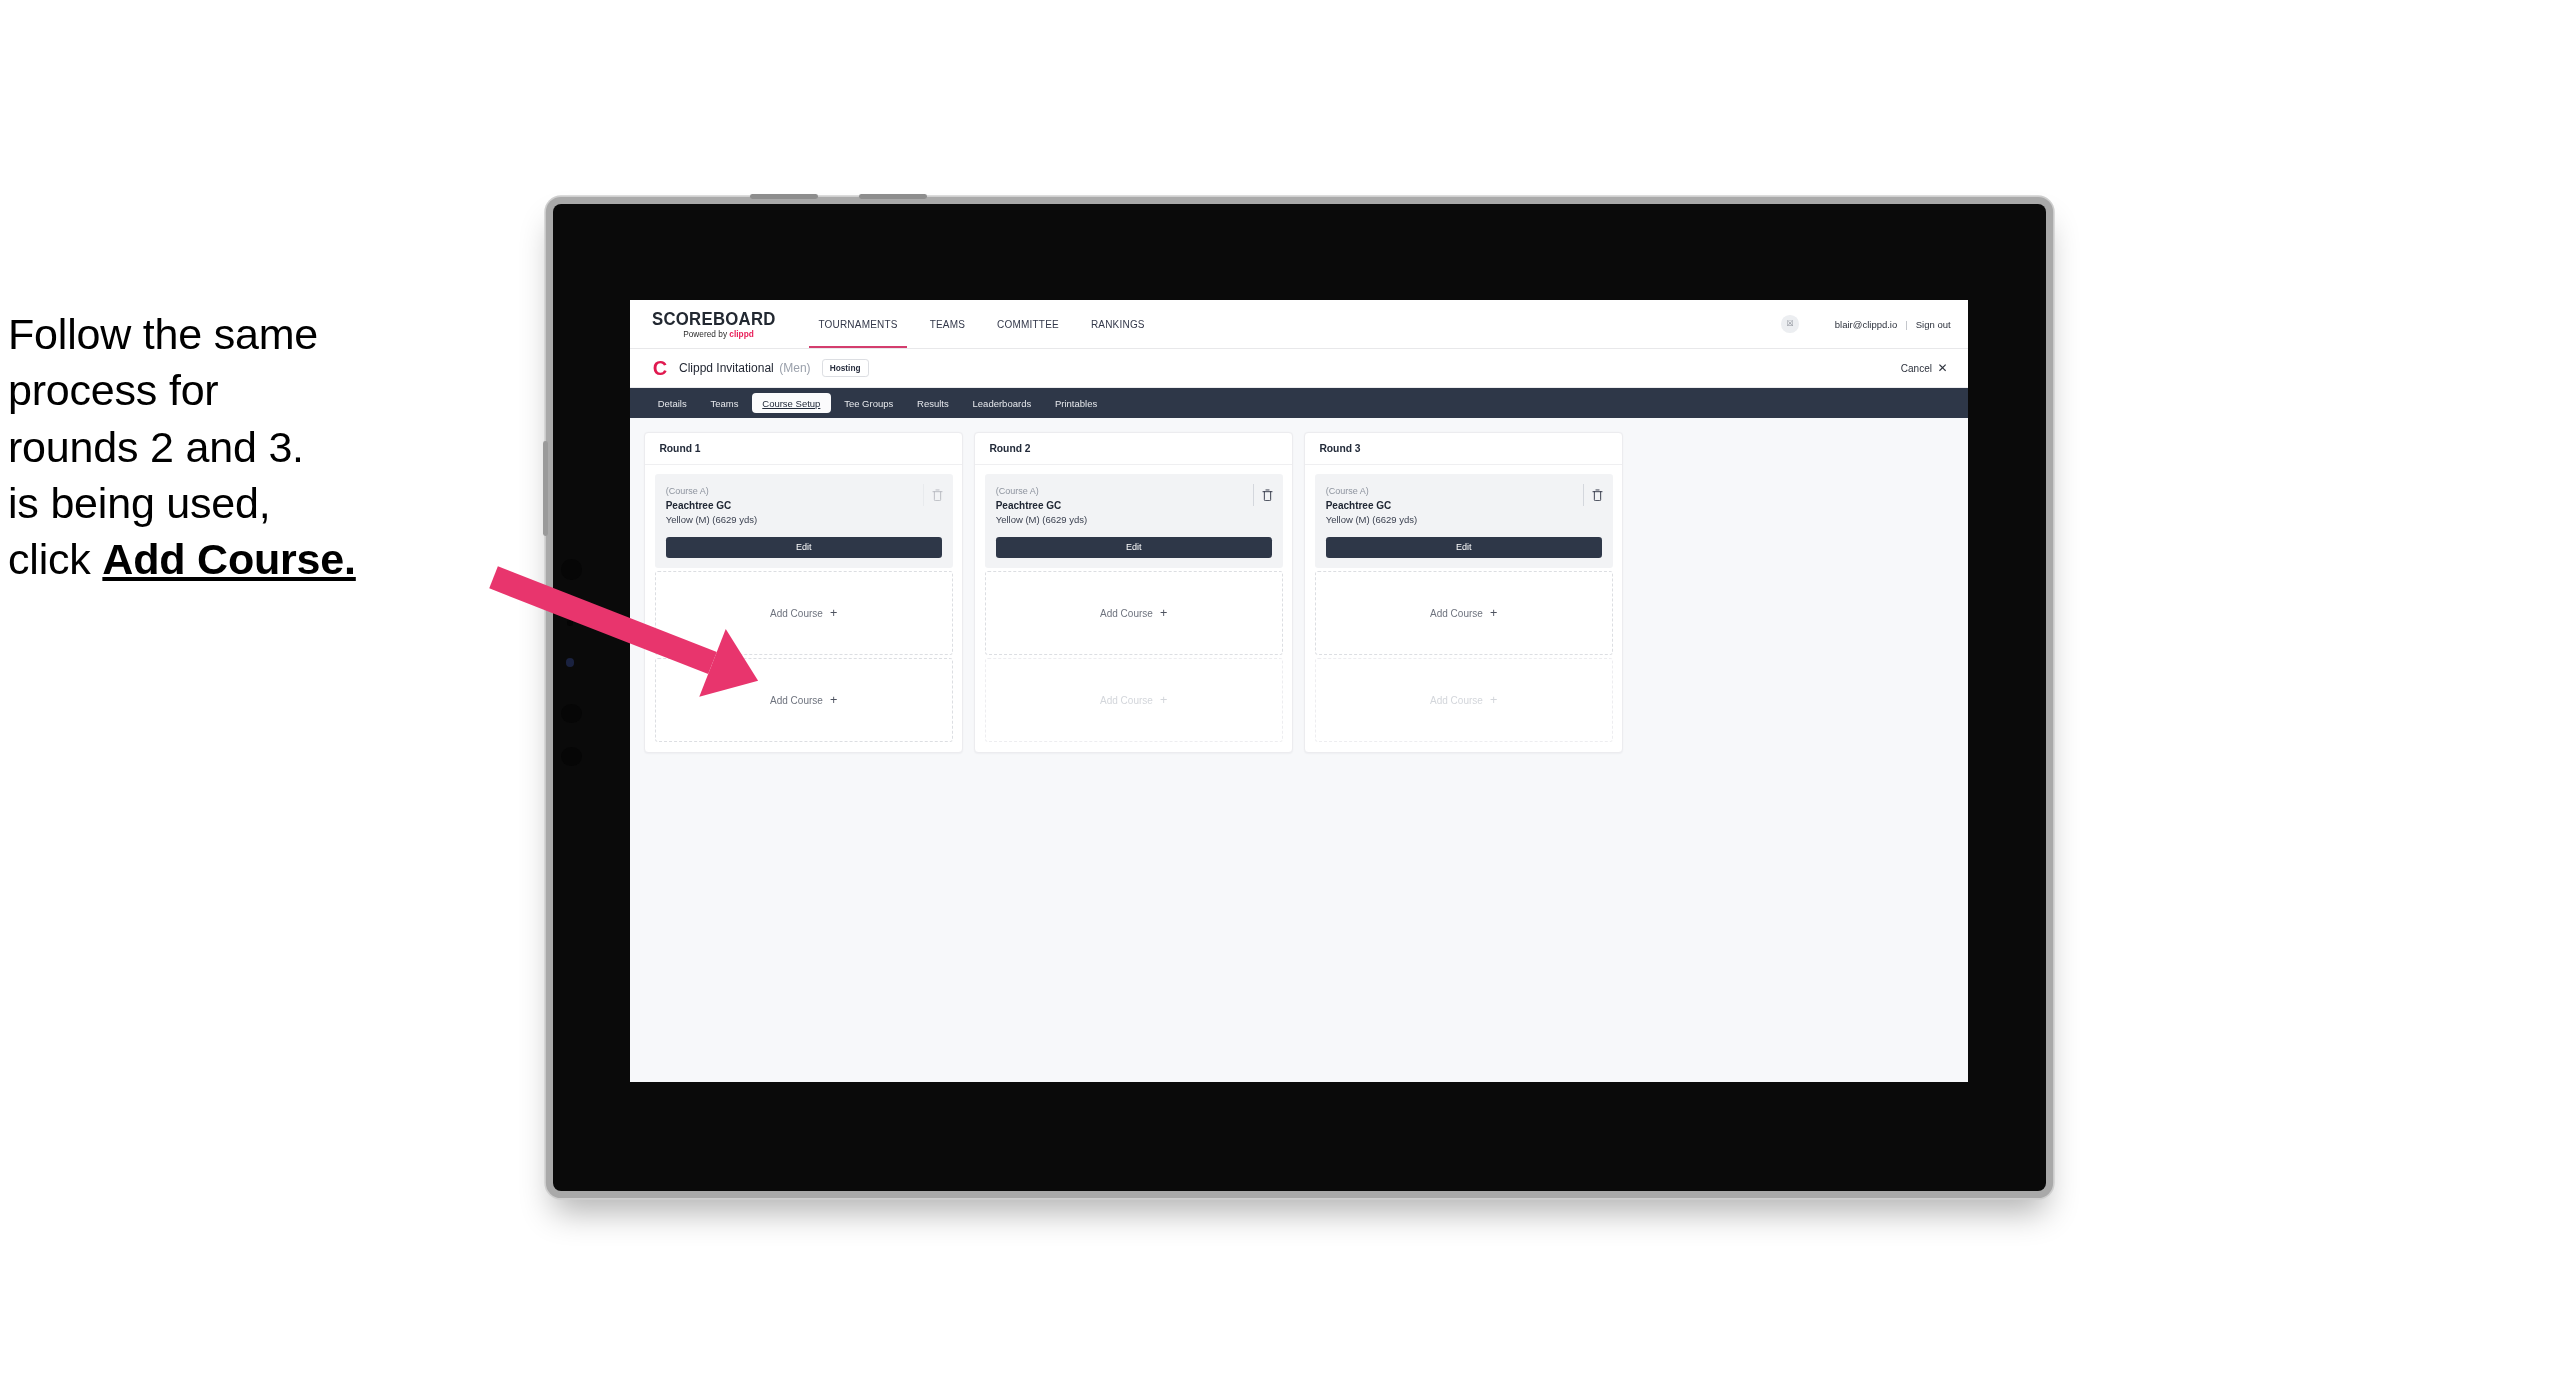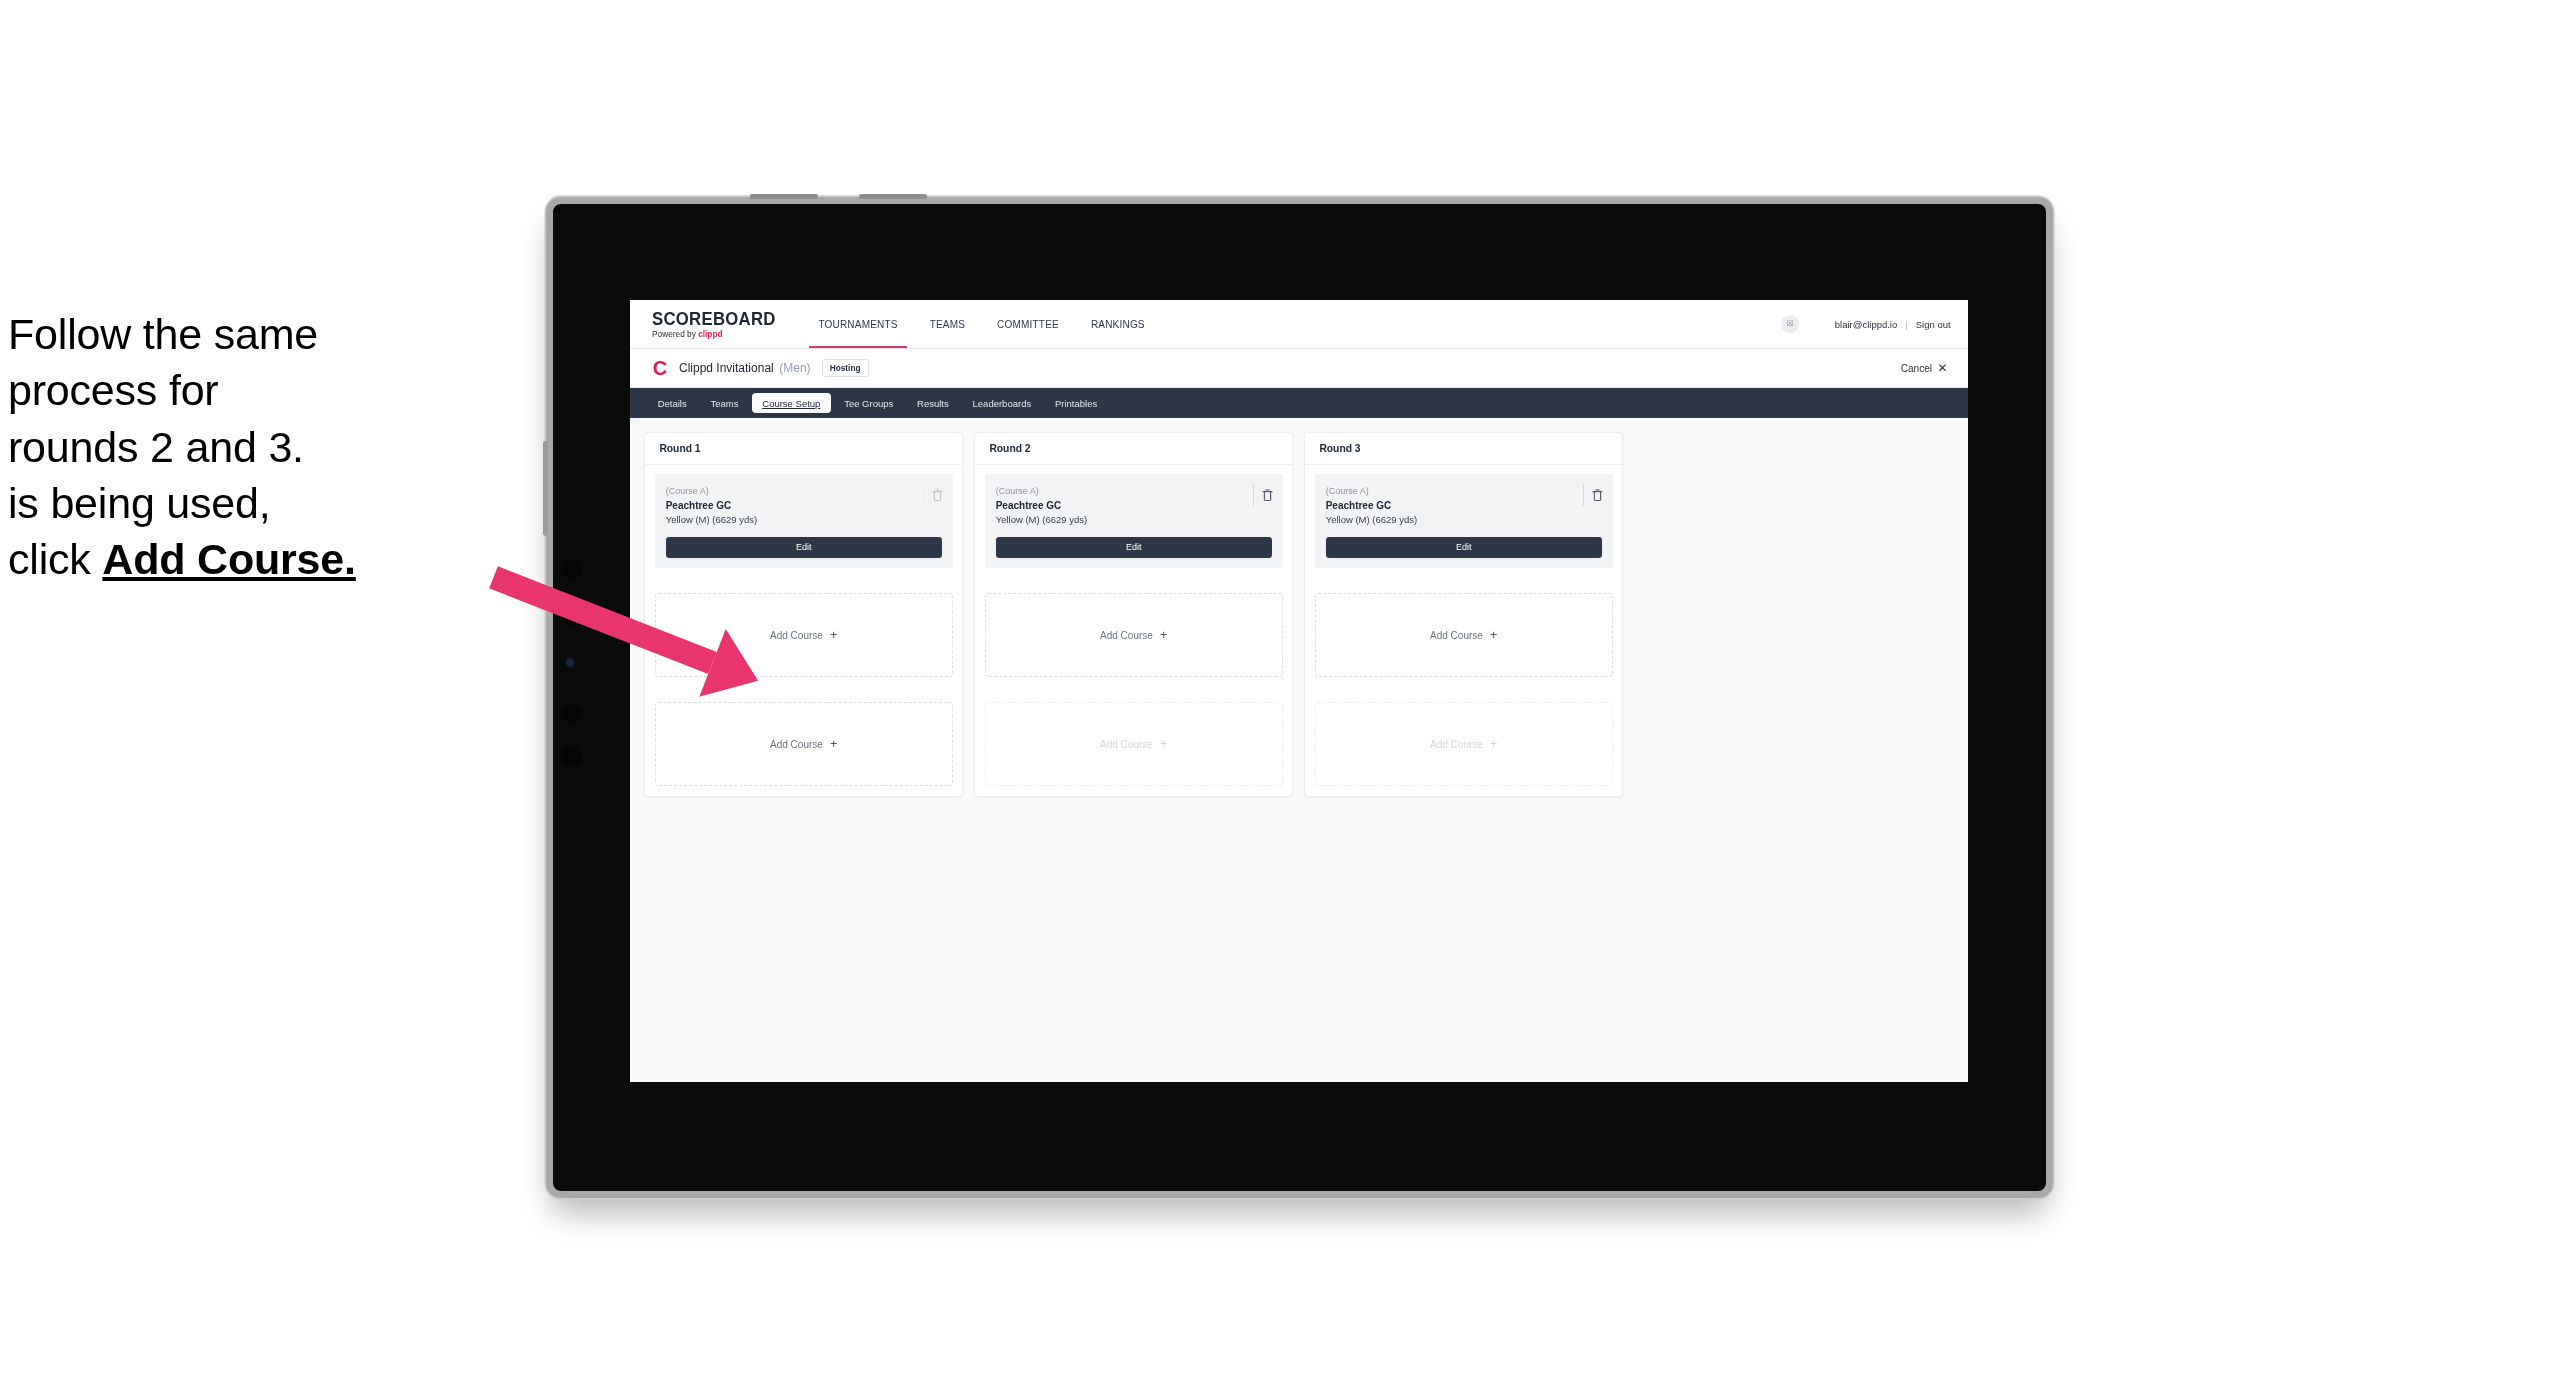--- a/index.html
+++ b/index.html
@@ -79,21 +79,21 @@
     padding-left:22px; padding-right:17.4px;
   }
   .brand .wordmark{
     font-family:"Liberation Sans", sans-serif;
     font-weight:700; font-size:18px; letter-spacing:0.3px;
     color:#222831; line-height:1;
     transform: scaleX(0.93);
     transform-origin:left center;
   }
   .brand .powered{
-    font-size:8.3px; color:#2b2b2b; margin-top:2px; line-height:1;
+    font-size:8.3px; color:#2b2b2b; margin-top:2px; line-height:1;text-align:center;
   }
   .brand .powered .cl{ color:#e8205a; font-weight:700; }
   .navitems{ display:flex; align-items:stretch; }
   .navitem{
     display:flex; align-items:center; padding:0 16px;
     font-size:10px; color:#33384a; letter-spacing:0.2px;
     position:relative; cursor:pointer;
   }
   .navitem.active::after{
     content:""; position:absolute; left:6.3px; right:6.3px; bottom:0;
@@ -151,21 +151,21 @@
   .roundcard{
     width:319px; background:#fff;
     border:0.8px solid #ececef; border-radius:4px;
     box-shadow:0 0.8px 1.6px rgba(16,24,40,0.04);
     overflow:hidden;
   }
   .roundhead{
     padding:10.3px 14.2px 9.5px 14.2px; border-bottom:0.8px solid #efeff1;
     font-size:10.3px; font-weight:700; color:#222a39;
   }
-  .roundbody{ padding:9.5px; display:flex; flex-direction:column; gap:25px; }
+  .roundbody{ padding:9.5px; display:flex; flex-direction:column; gap:3px; }
 
   .coursebox{
     background:#f2f3f5; border-radius:3.2px; padding:10.3px 11px 10.3px 11px;
     position:relative;
   }
   .courselabel{ font-size:9px; color:#8d939e; line-height:1.45; }
   .coursename{ font-size:10px; font-weight:700; color:#212835; line-height:1.5; }
   .coursetee{ font-size:9.5px; color:#3c4251; line-height:1.5; }
   .trashwrap{
     position:absolute; right:9.5px; top:9.5px;

